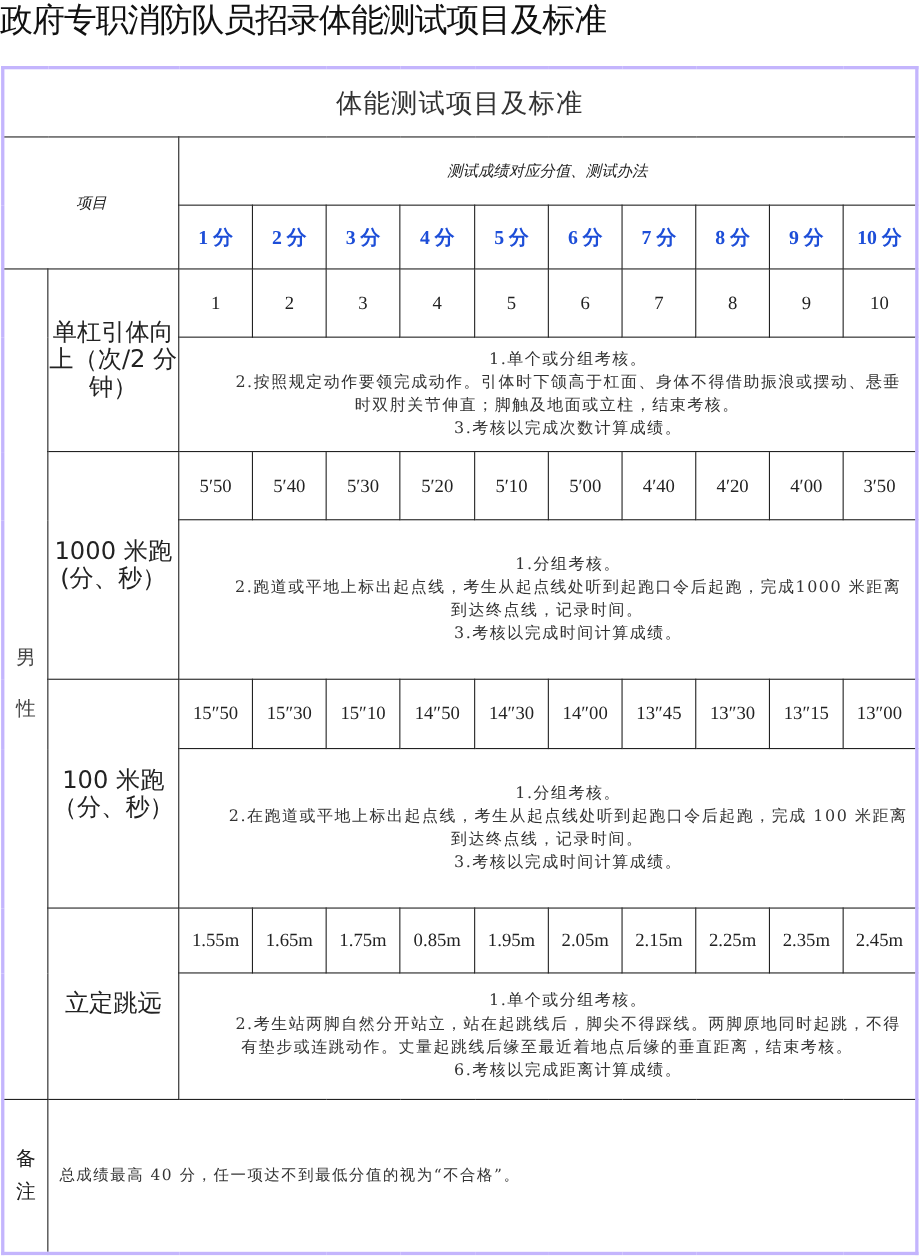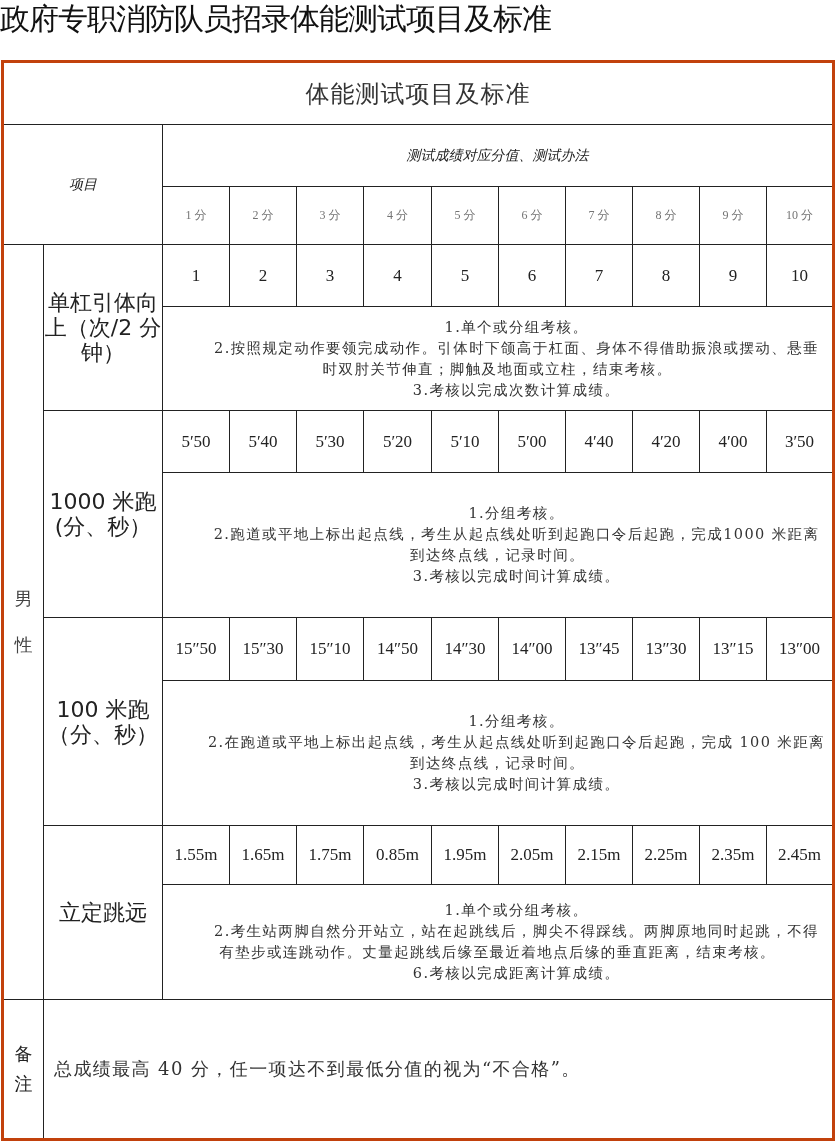--- a/index.html
+++ b/index.html
@@ -3,37 +3,37 @@
 <meta charset="utf-8">
 <style>
   html, body { margin: 0; padding: 0; background: #ffffff; }
   body { width: 836px; height: 1144px; position: relative; overflow: hidden;
          font-family: "DejaVu Sans", "Liberation Sans", sans-serif; color: #1a1a1a; }
   .doc-title { position: absolute; top: 0; left: 0; width: 836px; height: 40px;
                text-align: left; font-size: 30px; line-height: 38px; letter-spacing: -1px;
                color: #111; }
   table.std { position: absolute; top: 60px; left: 1px; width: 834px;
               border-collapse: collapse; table-layout: fixed;
-              border: 3px solid #c2410c; }
+              border: 3px solid #c4b5fd; }
   table.std td { border: 1.3px solid #222; padding: 0; text-align: center; vertical-align: middle;
                  font-family: "Liberation Serif", "DejaVu Serif", serif; }
   .caption { font-size: 24px; color: #333; letter-spacing: 1px;
              font-family: "DejaVu Sans", sans-serif !important; }
   .hdr { font-size: 14px; font-family: "DejaVu Sans", sans-serif !important; color: #222; font-style: italic; }
-  .score { font-size: 12px; color: #737373; }
+  .score { font-size: 18px; color: #1d4ed8; font-weight: bold; }
   .val { font-size: 17px; color: #222; }
   .item { font-size: 22px; font-family: "DejaVu Sans", sans-serif !important; line-height: 25px; color: #222; }
   .sex { font-size: 18px; color: #444; line-height: 46px; font-family: "DejaVu Serif", serif !important; }
   .desc { text-align: left; vertical-align: middle; font-size: 14.5px;
           line-height: 21px; color: #333; padding: 0 6px 0 6px !important; letter-spacing: 1.4px;
           font-family: "DejaVu Serif", "Liberation Serif", serif !important; }
   .desc p { margin: 0; }
   .desc p.ind { text-indent: 38px; }
   .note-label { font-size: 18px; line-height: 30px; font-family: "DejaVu Sans", sans-serif !important; color:#222; }
-  .note-text { text-align: left !important; padding-left: 10px !important; font-size: 18px;
+  .note-text { text-align: left !important; padding-left: 10px !important; font-size: 14px;
                color: #333; letter-spacing: 1.4px; font-family: "DejaVu Serif", serif !important; }
 </style>
 </head>
 <body>
 
 <div class="doc-title">政府专职消防队员招录体能测试项目及标准</div>
 
 <table class="std">
   <colgroup>
     <col style="width:41px">

